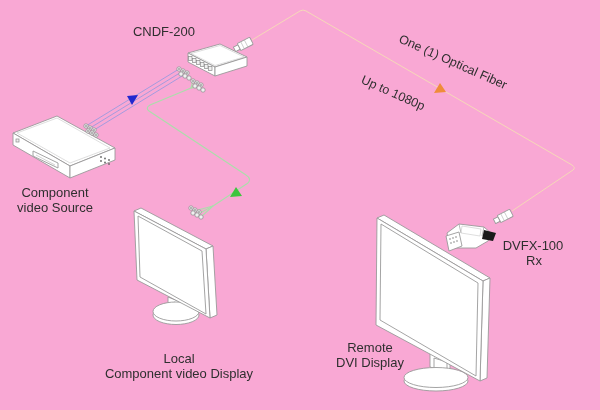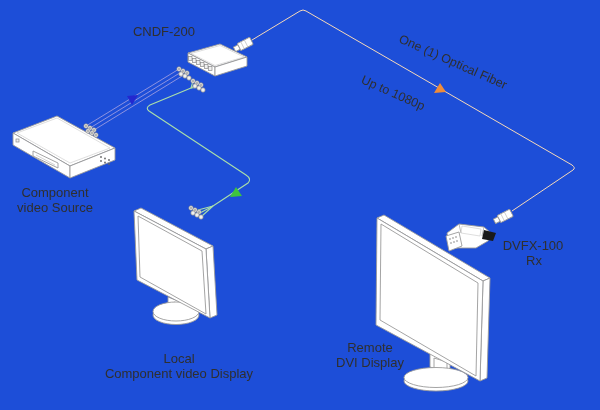--- a/index.html
+++ b/index.html
@@ -1,16 +1,16 @@
 <!DOCTYPE html>
 <html><head>
 <meta charset="utf-8">
 <style>
   html,body{margin:0;padding:0;background:#ffffff;}
-  .stage{position:relative;width:600px;height:410px;background:#1d4ed8;overflow:hidden;
+  .stage{position:relative;width:600px;height:410px;background:#f9a8d4;overflow:hidden;
          font-family:"Liberation Sans", sans-serif;}
   svg{display:block;}
   text{fill:#2f2f2f;font-family:"Liberation Sans", sans-serif;}
   .lbl{font-size:13px;}
   .lbl-rot{font-size:12.5px;}
   .dev{fill:#ffffff;stroke:#9a9a9a;stroke-width:0.9;stroke-linejoin:round;}
   .dev-light{fill:none;stroke:#c7c7c7;stroke-width:0.6;}
   .plug{fill:#f0f0f0;stroke:#8a8a8a;stroke-width:0.7;}
   .pin{fill:#666;}
 </style>

